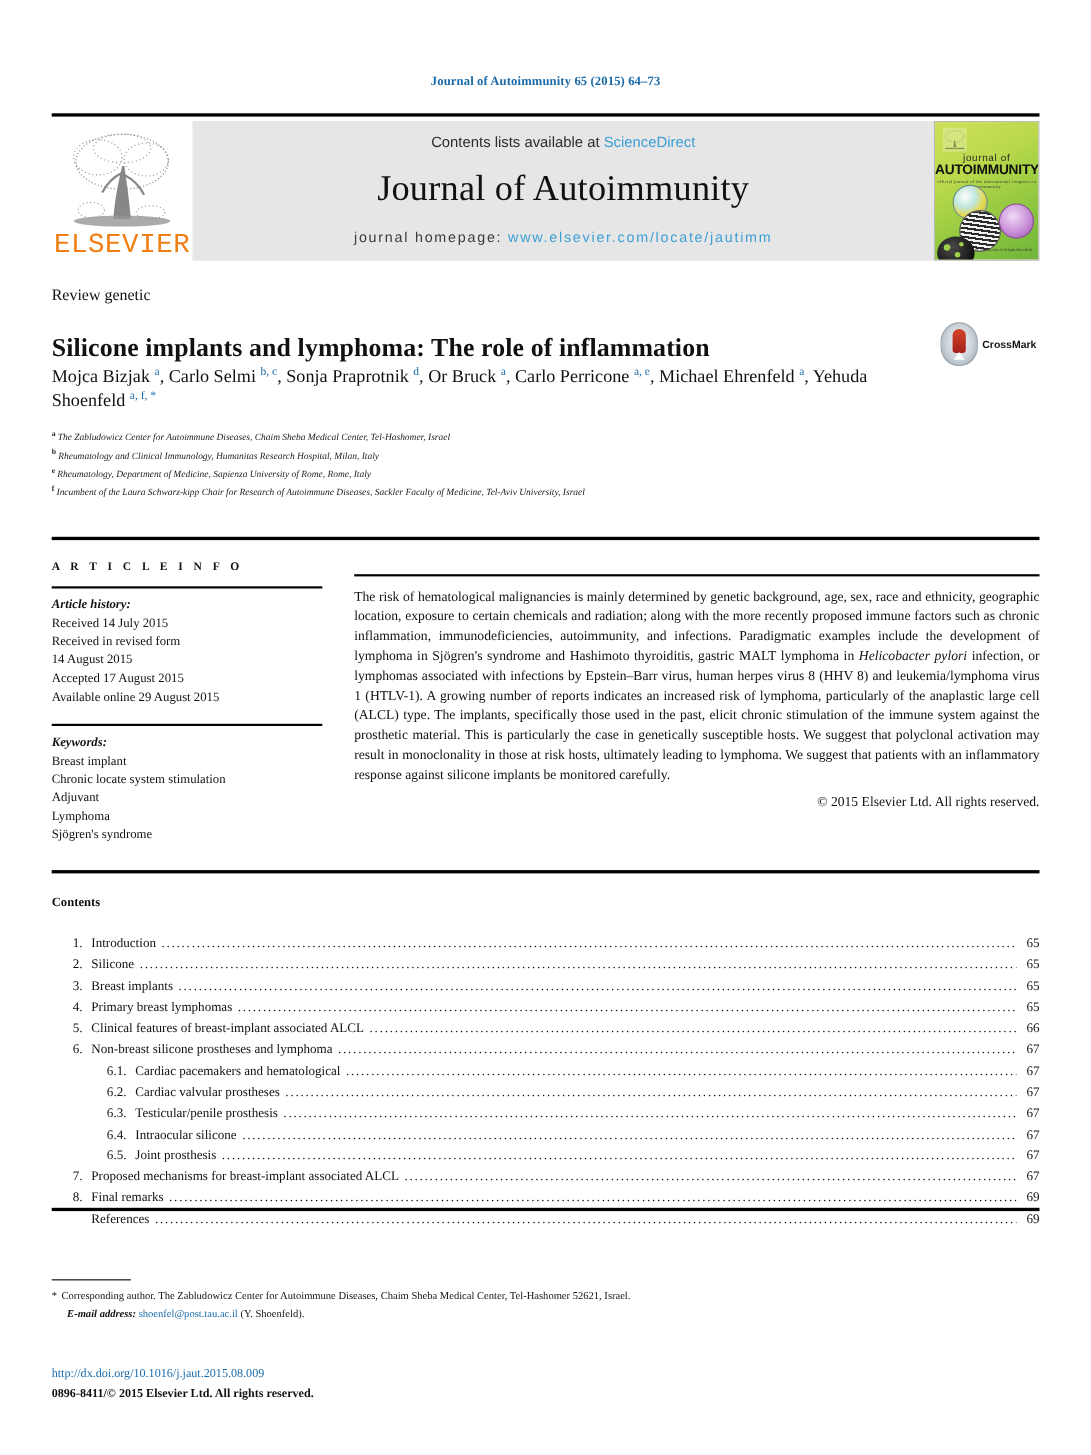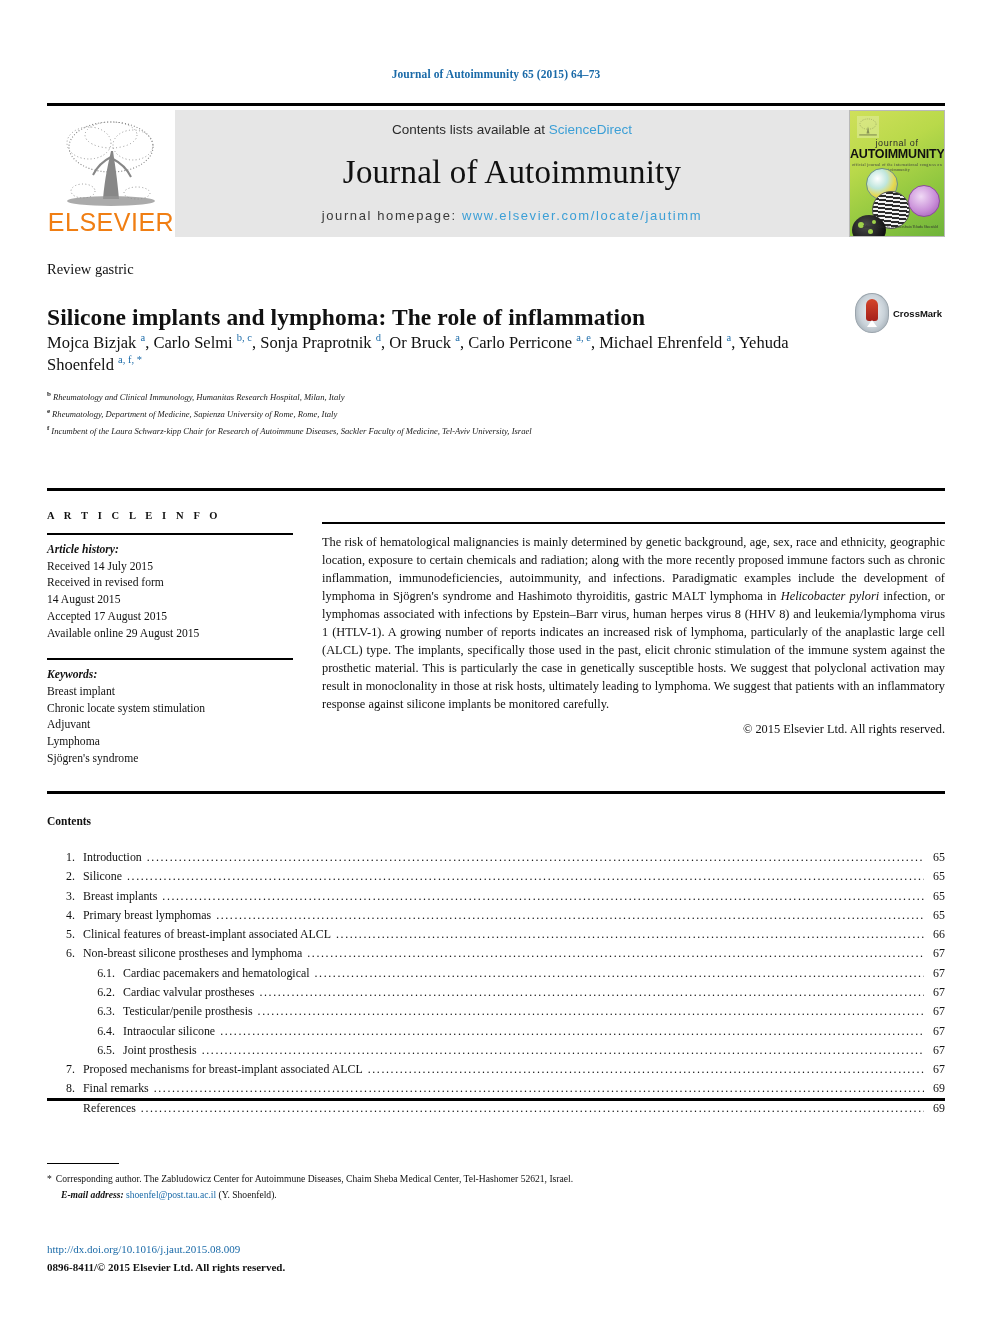--- a/index.html
+++ b/index.html
@@ -60,21 +60,21 @@
     width: 128px;
     flex: 0 0 128px;
     display: flex;
     flex-direction: column;
     align-items: center;
     justify-content: flex-end;
     padding-bottom: 2px;
   }
   .tree-svg { display: block; }
   .elsevier-word {
-    font-family: Liberation Sans, sans-serif;
+    font-family: Liberation Mono, monospace;
     font-size: 25px;
     letter-spacing: 0.5px;
     color: #f07e13;
     line-height: 1;
     margin-top: 1px;
   }
   .masthead-center {
     flex: 1 1 auto;
     background: #e6e6e6;
     display: flex;
@@ -465,31 +465,32 @@
           <i style="top:5px;left:20px;width:4px;height:4px;"></i>
         </div>
         <div class="cover-footer">Editors-in-Chief
 M. Eric Gershwin
 Yehuda Shoenfeld</div>
       </div>
 
     </div>
   </div>
 
-  <div class="article-type">Review gastric</div>
+  <div class="article-type">Review genetic</div>
   <h1 class="article-title">Silicone implants and lymphoma: The role of inflammation</h1>
 
   <div class="crossmark">
     <div class="crossmark-badge"></div>
     <div class="crossmark-label">CrossMark</div>
   </div>
 
   <div class="authors"><span>Mojca Bizjak </span><span class="aff-mark">a</span><span>, </span><span>Carlo Selmi </span><span class="aff-mark">b, c</span><span>, </span><span>Sonja Praprotnik </span><span class="aff-mark">d</span><span>, </span><span>Or Bruck </span><span class="aff-mark">a</span><span>, </span><span>Carlo Perricone </span><span class="aff-mark">a, e</span><span>, </span><span>Michael Ehrenfeld </span><span class="aff-mark">a</span><span>, </span><span>Yehuda Shoenfeld </span><span class="aff-mark">a, f, *</span></div>
 
   <div class="affiliations">
+      <div><span class="sup">a</span><span>The Zabludowicz Center for Autoimmune Diseases, Chaim Sheba Medical Center, Tel-Hashomer, Israel</span></div>
       <div><span class="sup">b</span><span>Rheumatology and Clinical Immunology, Humanitas Research Hospital, Milan, Italy</span></div>
       <div><span class="sup">e</span><span>Rheumatology, Department of Medicine, Sapienza University of Rome, Rome, Italy</span></div>
       <div><span class="sup">f</span><span>Incumbent of the Laura Schwarz-kipp Chair for Research of Autoimmune Diseases, Sackler Faculty of Medicine, Tel-Aviv University, Israel</span></div>
     </div>
 
   <div class="rule-strong" style="top:488px;"></div>
 
   <div class="info-col">
     <div class="sec-label">A R T I C L E   I N F O</div>
     <div class="rule-thin"></div>

